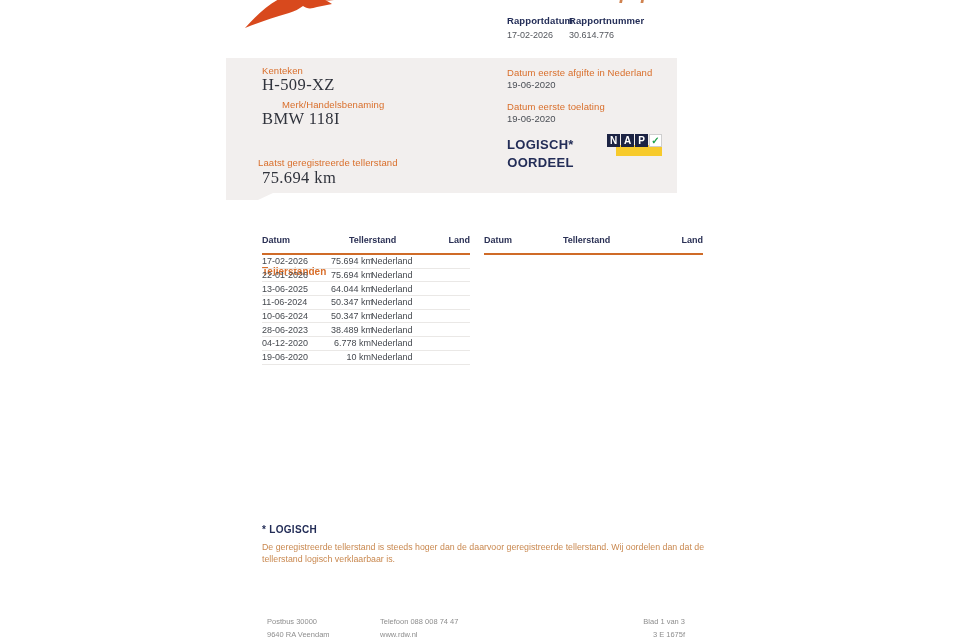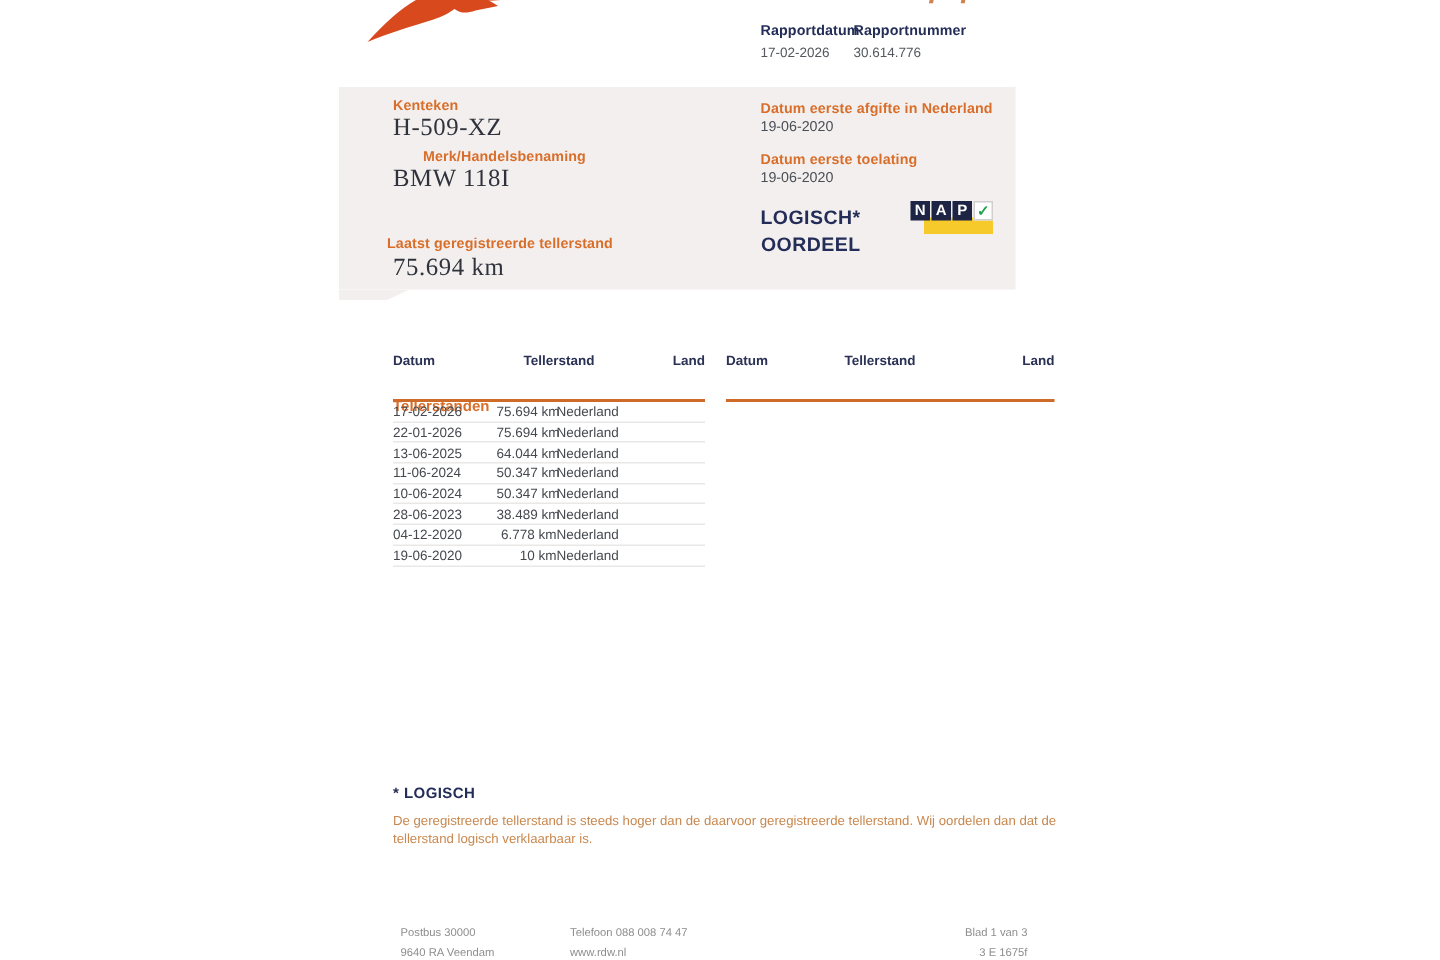--- a/index.html
+++ b/index.html
@@ -30,21 +30,21 @@
     position:absolute; left:226px; top:58px; width:451px; height:135px;
     background:#f2efee;
   }
   .card-tab {
     position:absolute; left:226px; top:193px; width:47px; height:7px;
     background:#f2efee;
     clip-path:polygon(0 0, 100% 0, 68% 100%, 0 100%);
   }
   .card .abs { position:absolute; }
   .lbl {
-    font-size:9.5px; font-weight:bold; color:#d96e2a; letter-spacing:0.1px;
+    font-size:9.5px; font-weight:normal; color:#d96e2a; letter-spacing:0.1px;
     white-space:nowrap;
   }
   .serif-val {
     font-family:"Liberation Serif", serif; font-size:16.5px; color:#30333c;
     letter-spacing:0.4px; white-space:nowrap;
   }
   .sans-val { font-size:9.5px; color:#4a4e55; white-space:nowrap; }
   .oordeel-line { font-size:13px; font-weight:bold; color:#232d57; line-height:18px; letter-spacing:0.3px;text-align:right; }
 
   
@@ -62,21 +62,21 @@
   }
 
   
   .section-title { position:absolute; left:262px; top:222px; font-size:10px; font-weight:bold; color:#d96e2a;margin-top:44px; }
   .tbl { position:absolute; top:235px; }
   #tbl-left  { left:262px; width:208px; }
   #tbl-right { left:484px; width:219px; }
   .tbl-head {
     display:grid; align-items:end;
     font-size:9px; font-weight:bold; color:#2b3155;
-    padding-bottom:21px; border-bottom:2px solid #cf6b28;gap:18px;
+    padding-bottom:8px; border-bottom:2px solid #cf6b28;gap:18px;
   }
   #tbl-left  .tbl-head, #tbl-left  .trow { grid-template-columns:69px 40px 1fr; }
   #tbl-right .tbl-head { grid-template-columns:61px 40px 1fr; }
   .tbl-head .c2 { white-space:nowrap; overflow:visible; }
   .tbl-head .c3 { text-align:right; }
   .trow {
     display:grid; height:13.7px; align-items:center;
     font-size:9px; color:#45494f;
     border-bottom:1px solid #eae8e6;
   }

